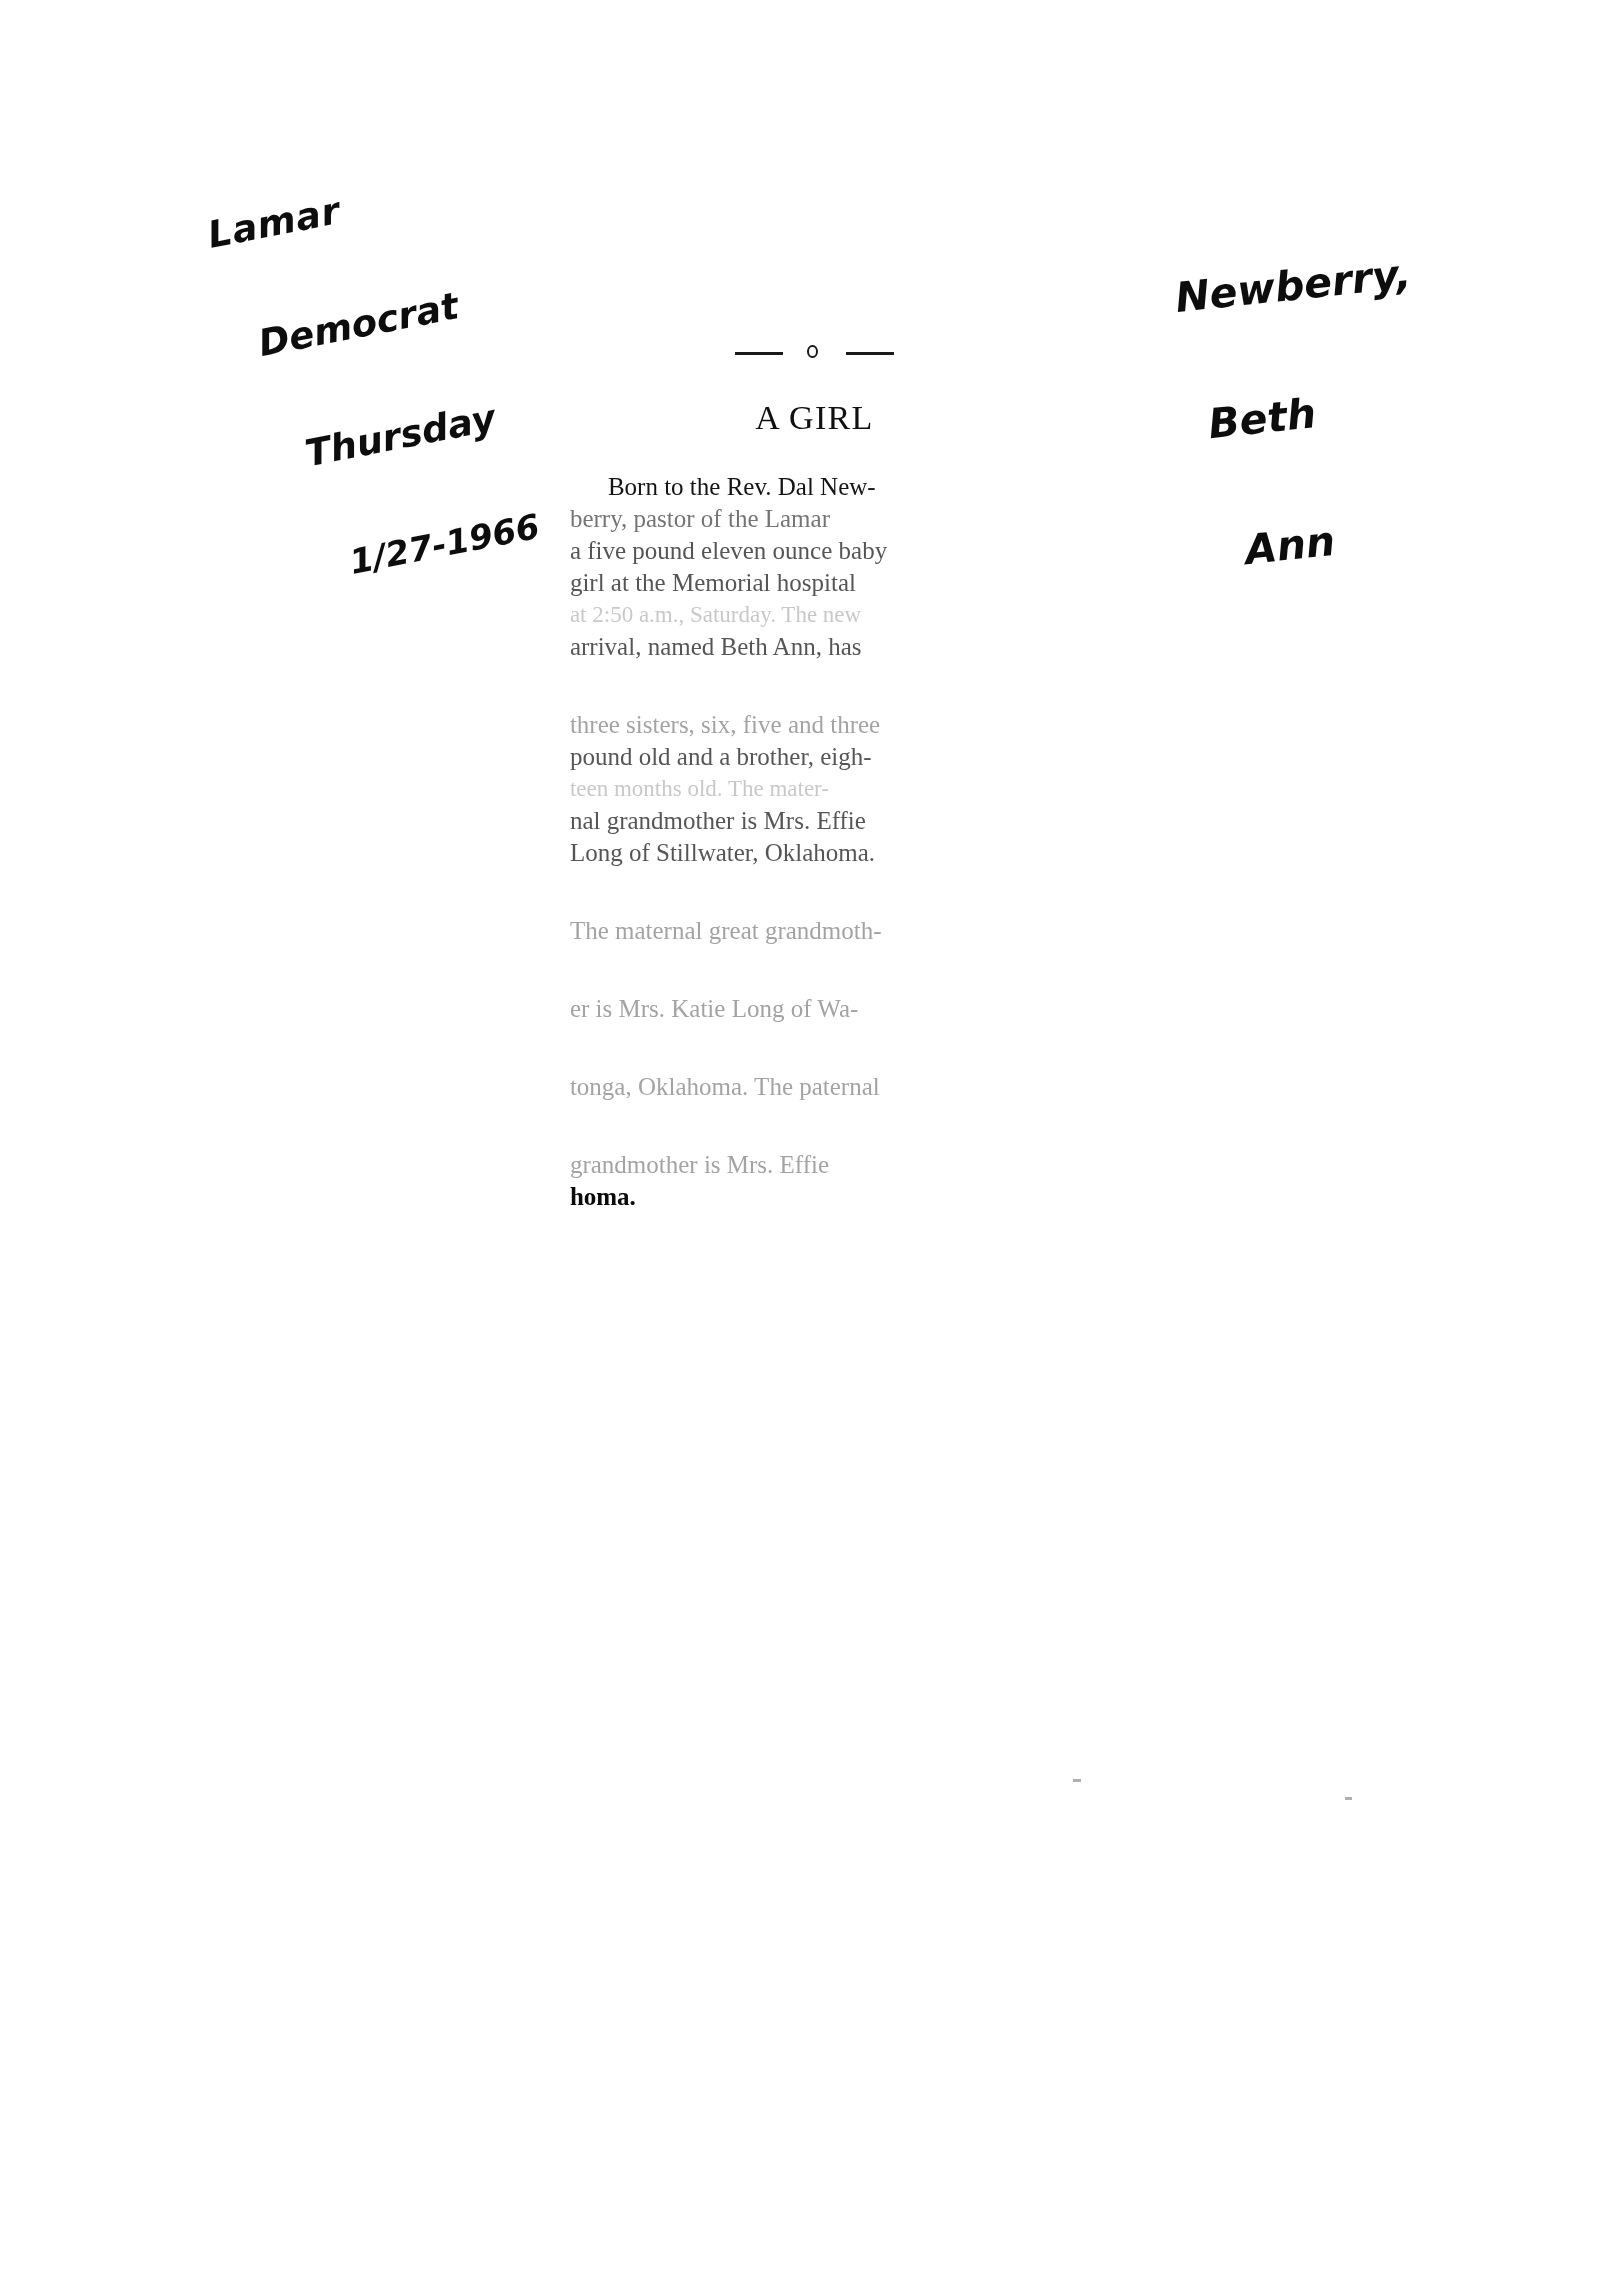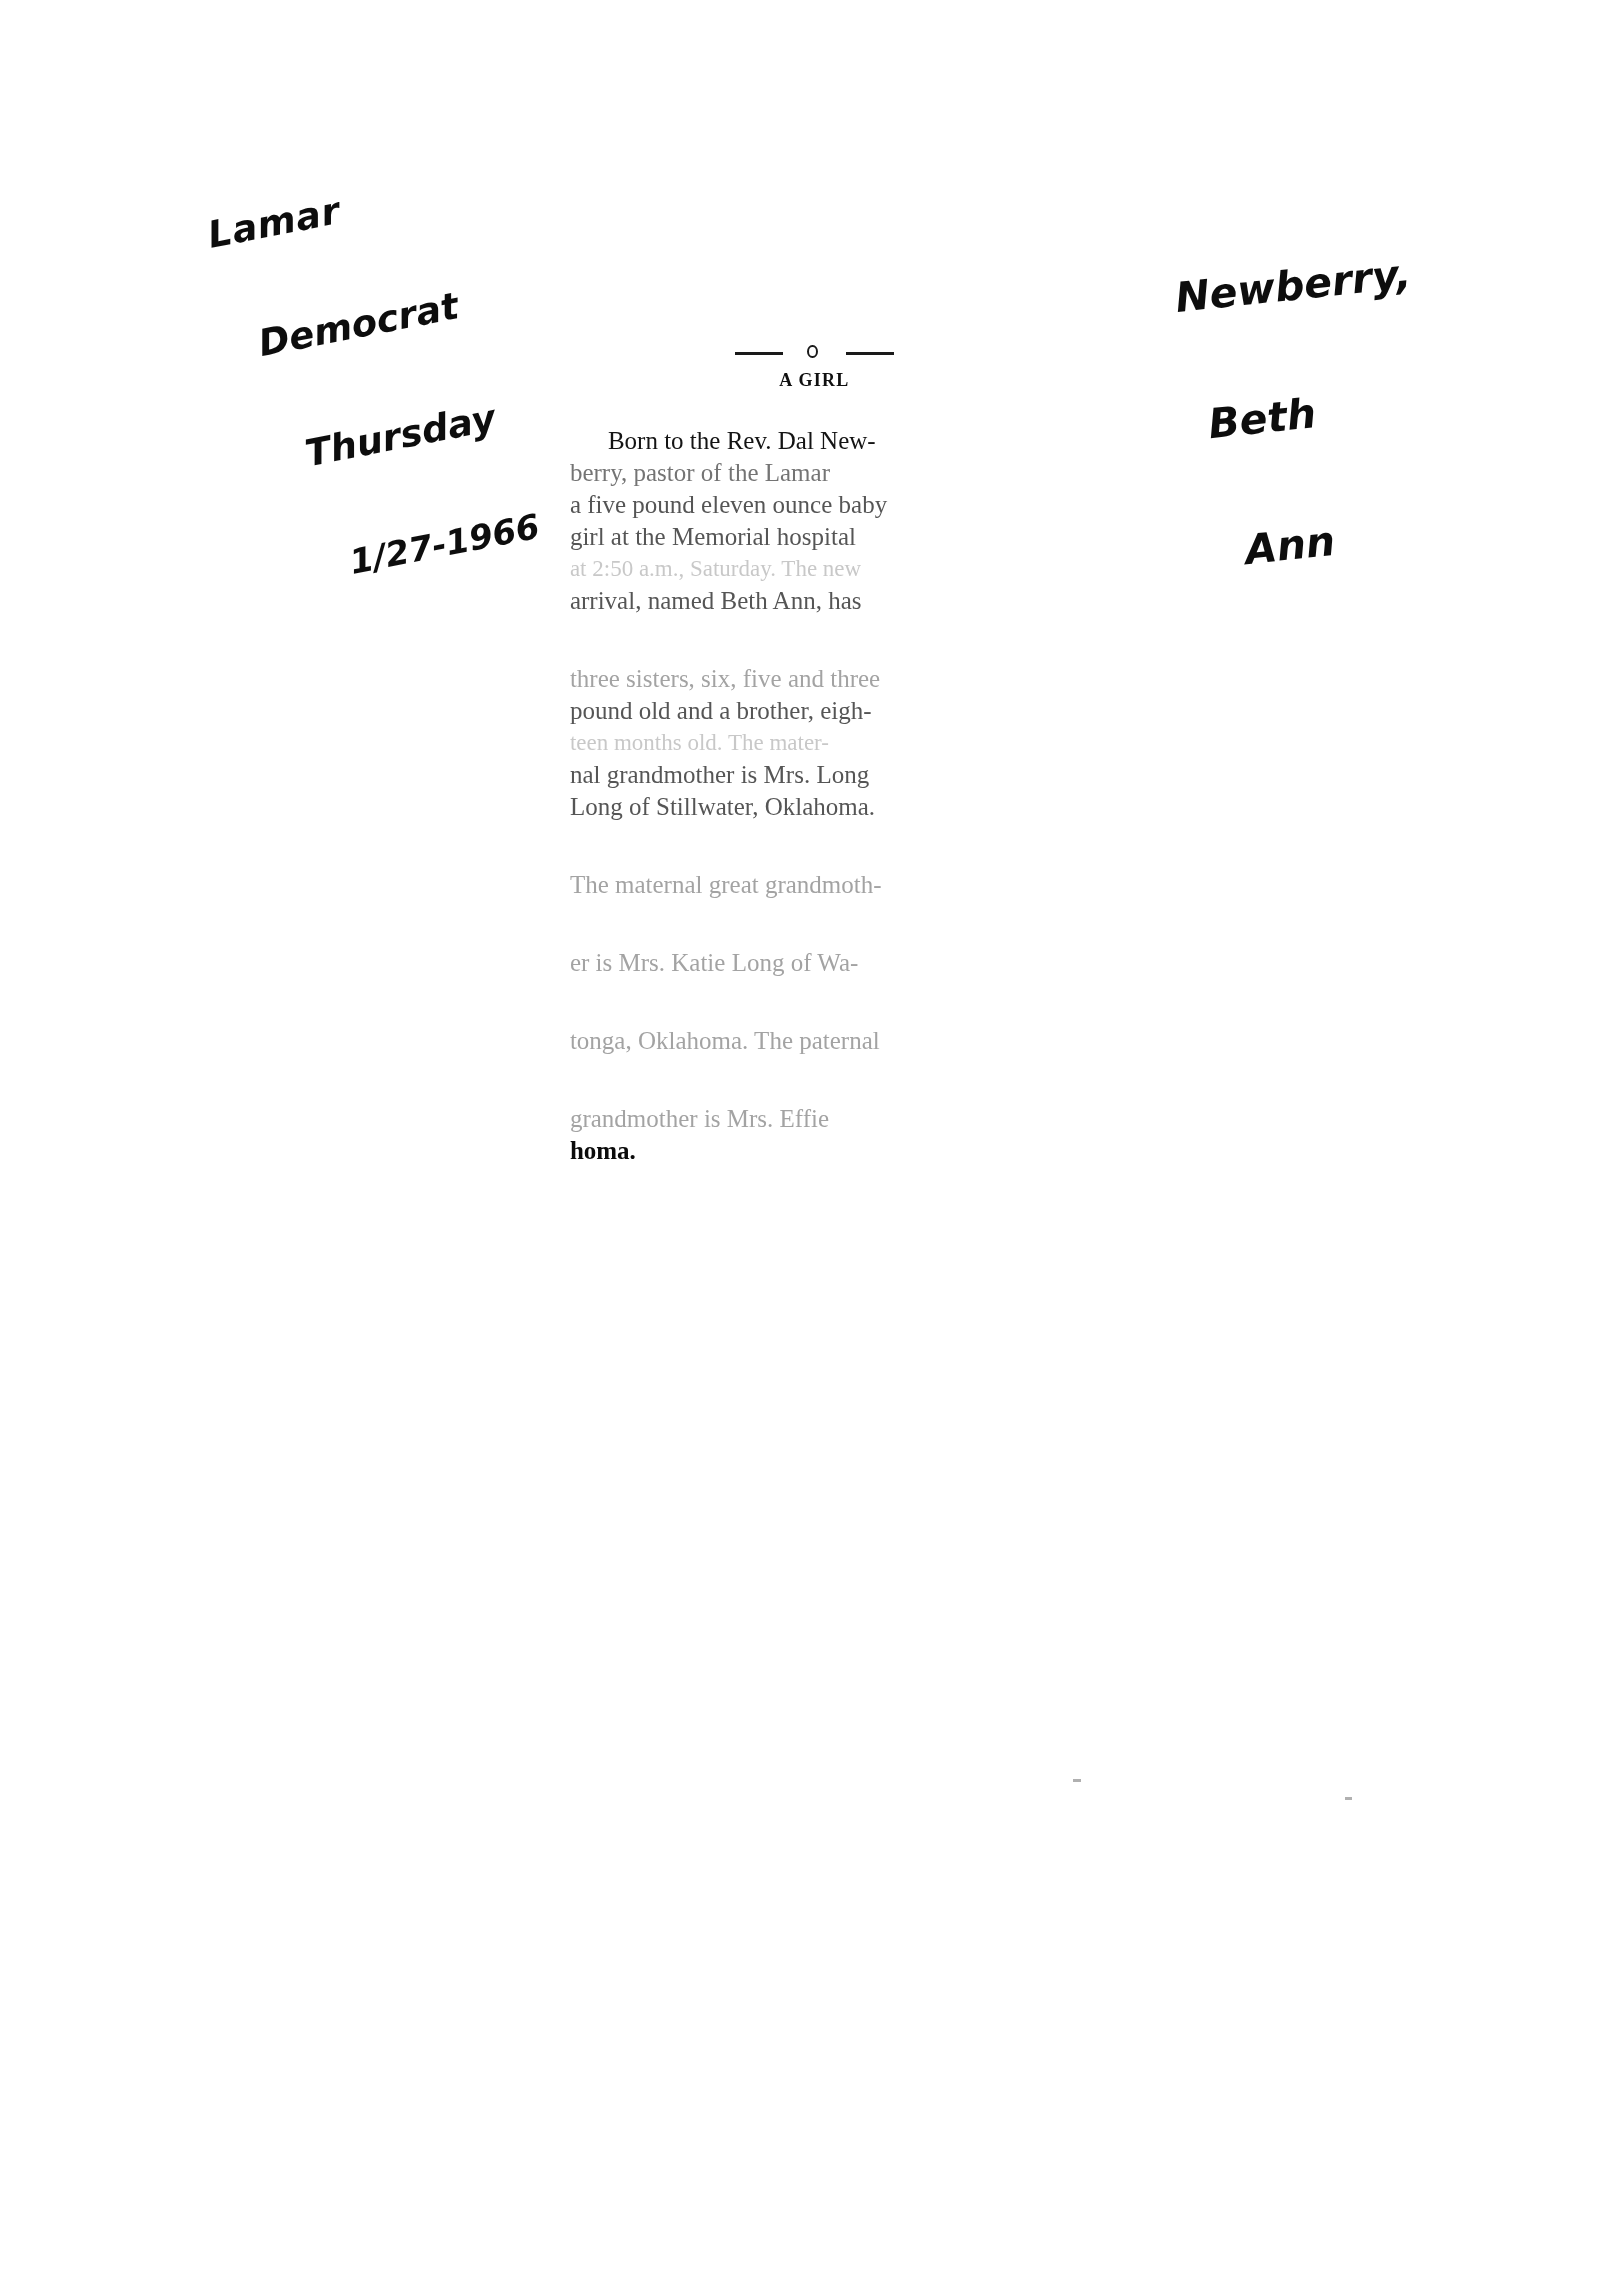--- a/index.html
+++ b/index.html
@@ -82,24 +82,24 @@
     width: 10.5px;
     height: 13px;
     border: 2.6px solid #1a1a1a;
     border-radius: 50%;
     box-sizing: border-box;
   }
 
   #headline {
     text-align: center;
     font-family: "Liberation Serif", serif;
-    font-weight: bold;
-    font-size: 18px;
+    font-weight: normal;
+    font-size: 34px;
     letter-spacing: 1.3px;
-    margin-top: 4px;
+    margin-top: 33px;
     color: #101010;
   }
 
   #article {
     margin-top: 34px;
     font-size: 25px;
     line-height: 32px;
     text-align: justify;
     color: #141414;
     padding-left: 3.9px;
@@ -153,21 +153,21 @@
   <div id="article">
     <span class="ln"><span class="indent"></span><span>Born to the Rev. Dal New-</span></span>
     <span class="ln fade-1">berry, pastor of the Lamar</span>
     <span class="ln semi">a five pound eleven ounce baby</span>
     <span class="ln semi">girl at the Memorial hospital</span>
     <span class="ln fade-2">at 2:50 a.m., Saturday. The new</span>
     <span class="ln semi">arrival, named Beth Ann, has</span>
     <span class="ln fade-3">three sisters, six, five and three</span>
     <span class="ln semi">pound old and a brother, eigh-</span>
     <span class="ln fade-2">teen months old. The mater-</span>
-    <span class="ln semi">nal grandmother is Mrs. Long</span>
+    <span class="ln semi">nal grandmother is Mrs. Effie</span>
     <span class="ln semi">Long of Stillwater, Oklahoma.</span>
     <span class="ln fade-3">The maternal great grandmoth-</span>
     <span class="ln fade-3">er is Mrs. Katie Long of Wa-</span>
     <span class="ln fade-3">tonga, Oklahoma. The paternal</span>
     <span class="ln fade-3">grandmother is Mrs. Effie</span>
     <span class="ln strong">homa.</span>
   </div>
 </div>
 
 <span class="speck" id="speck-a"></span>

